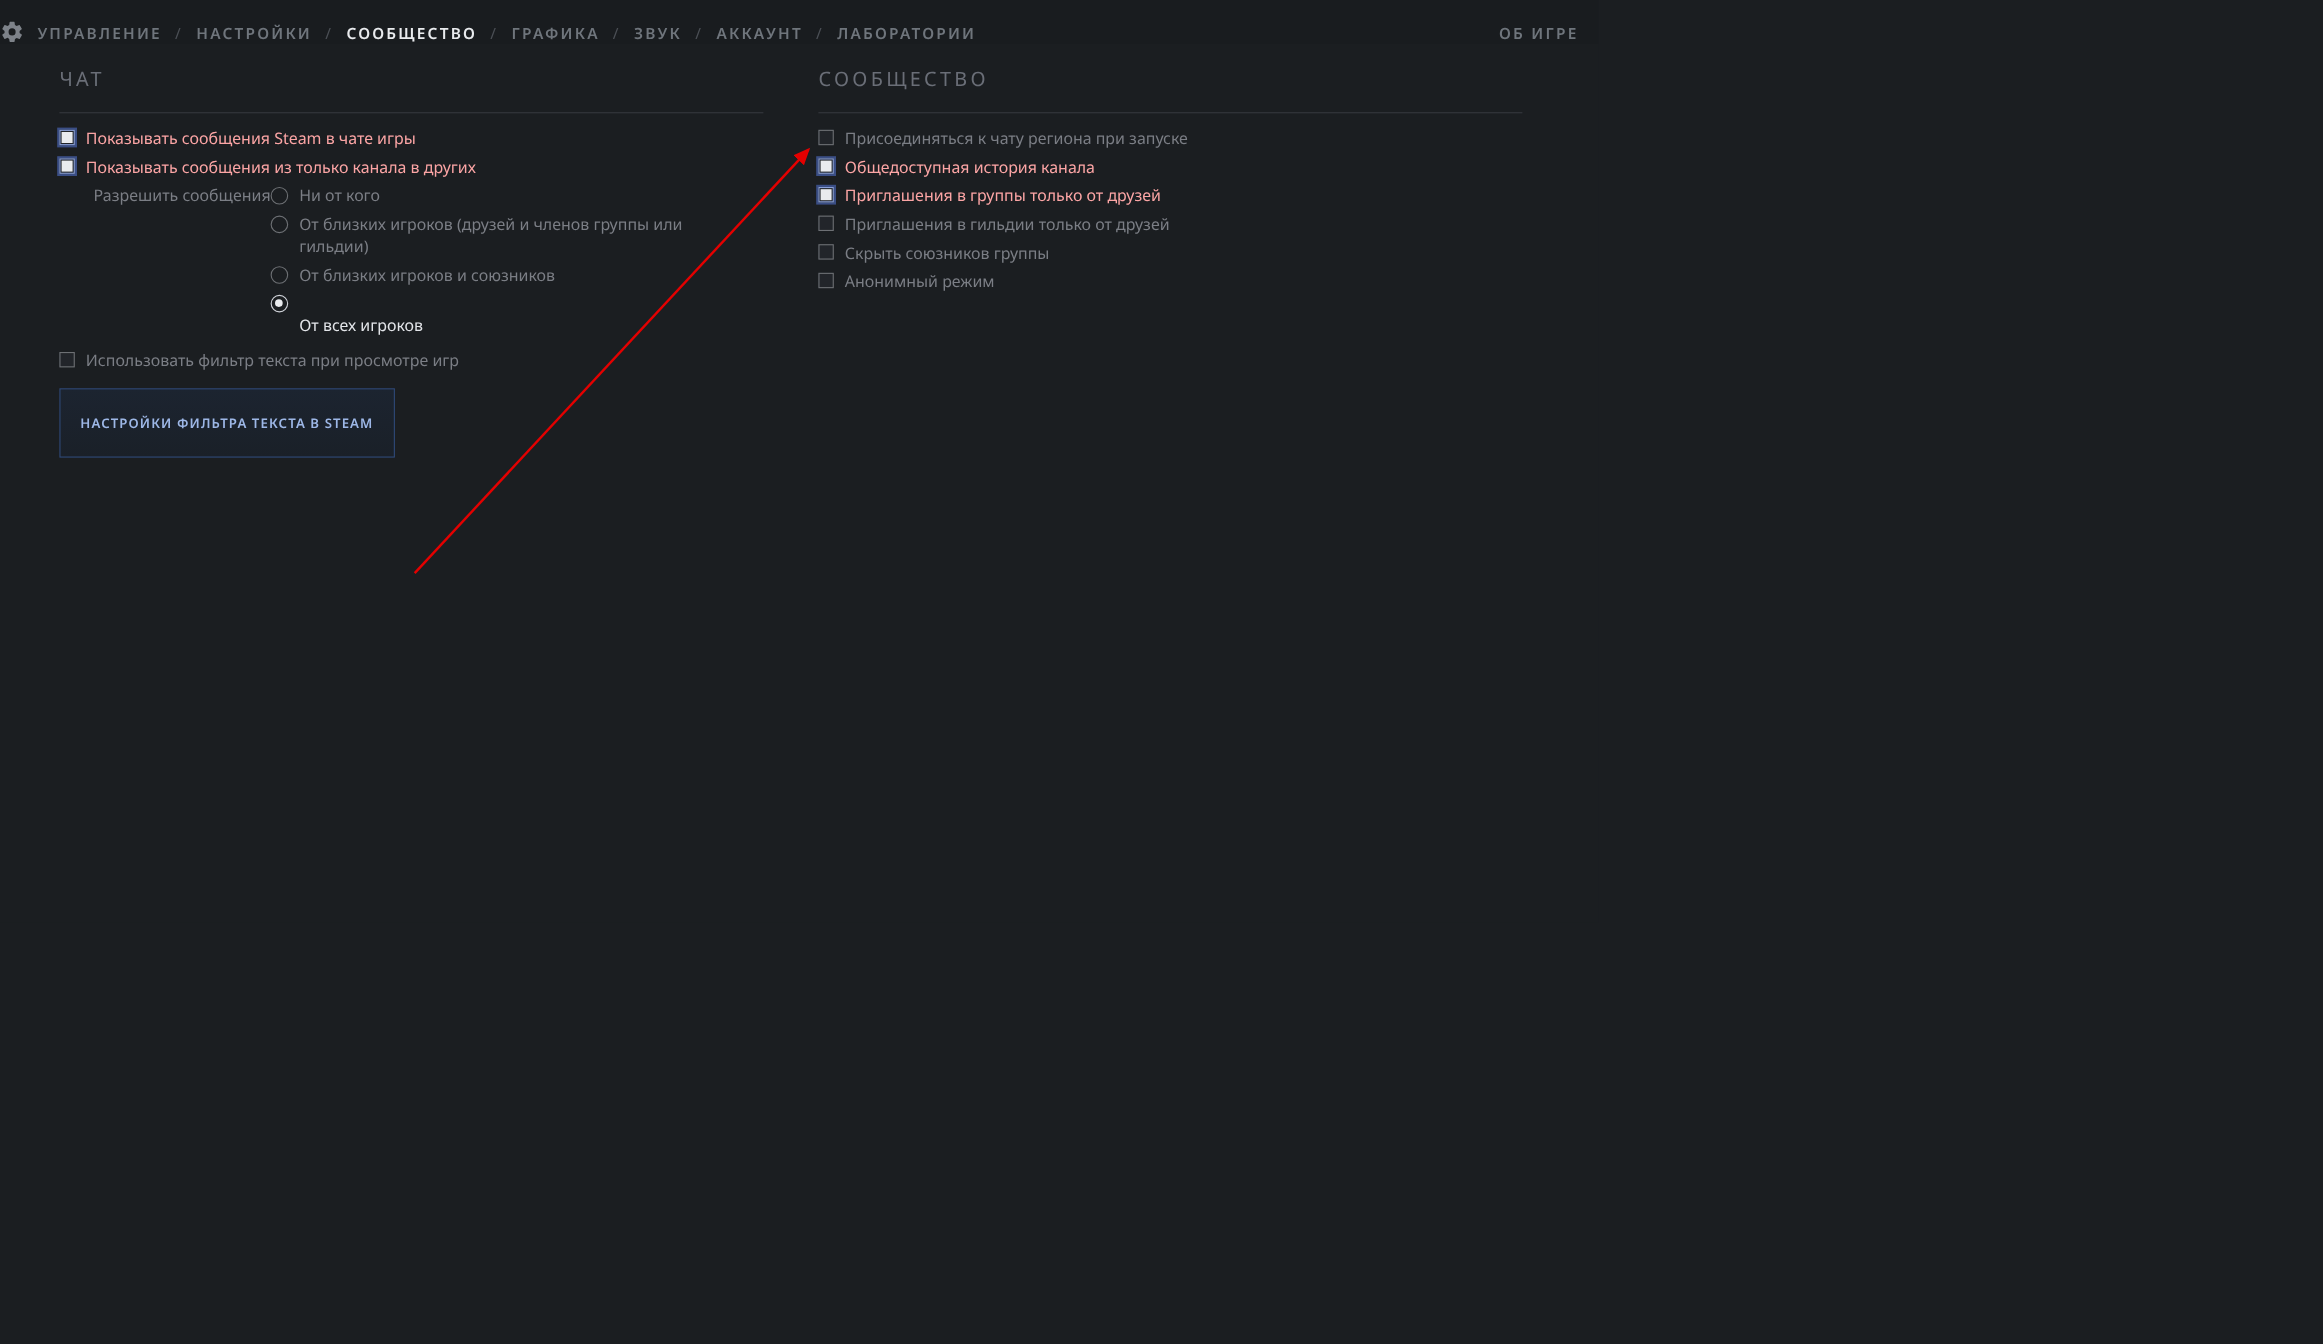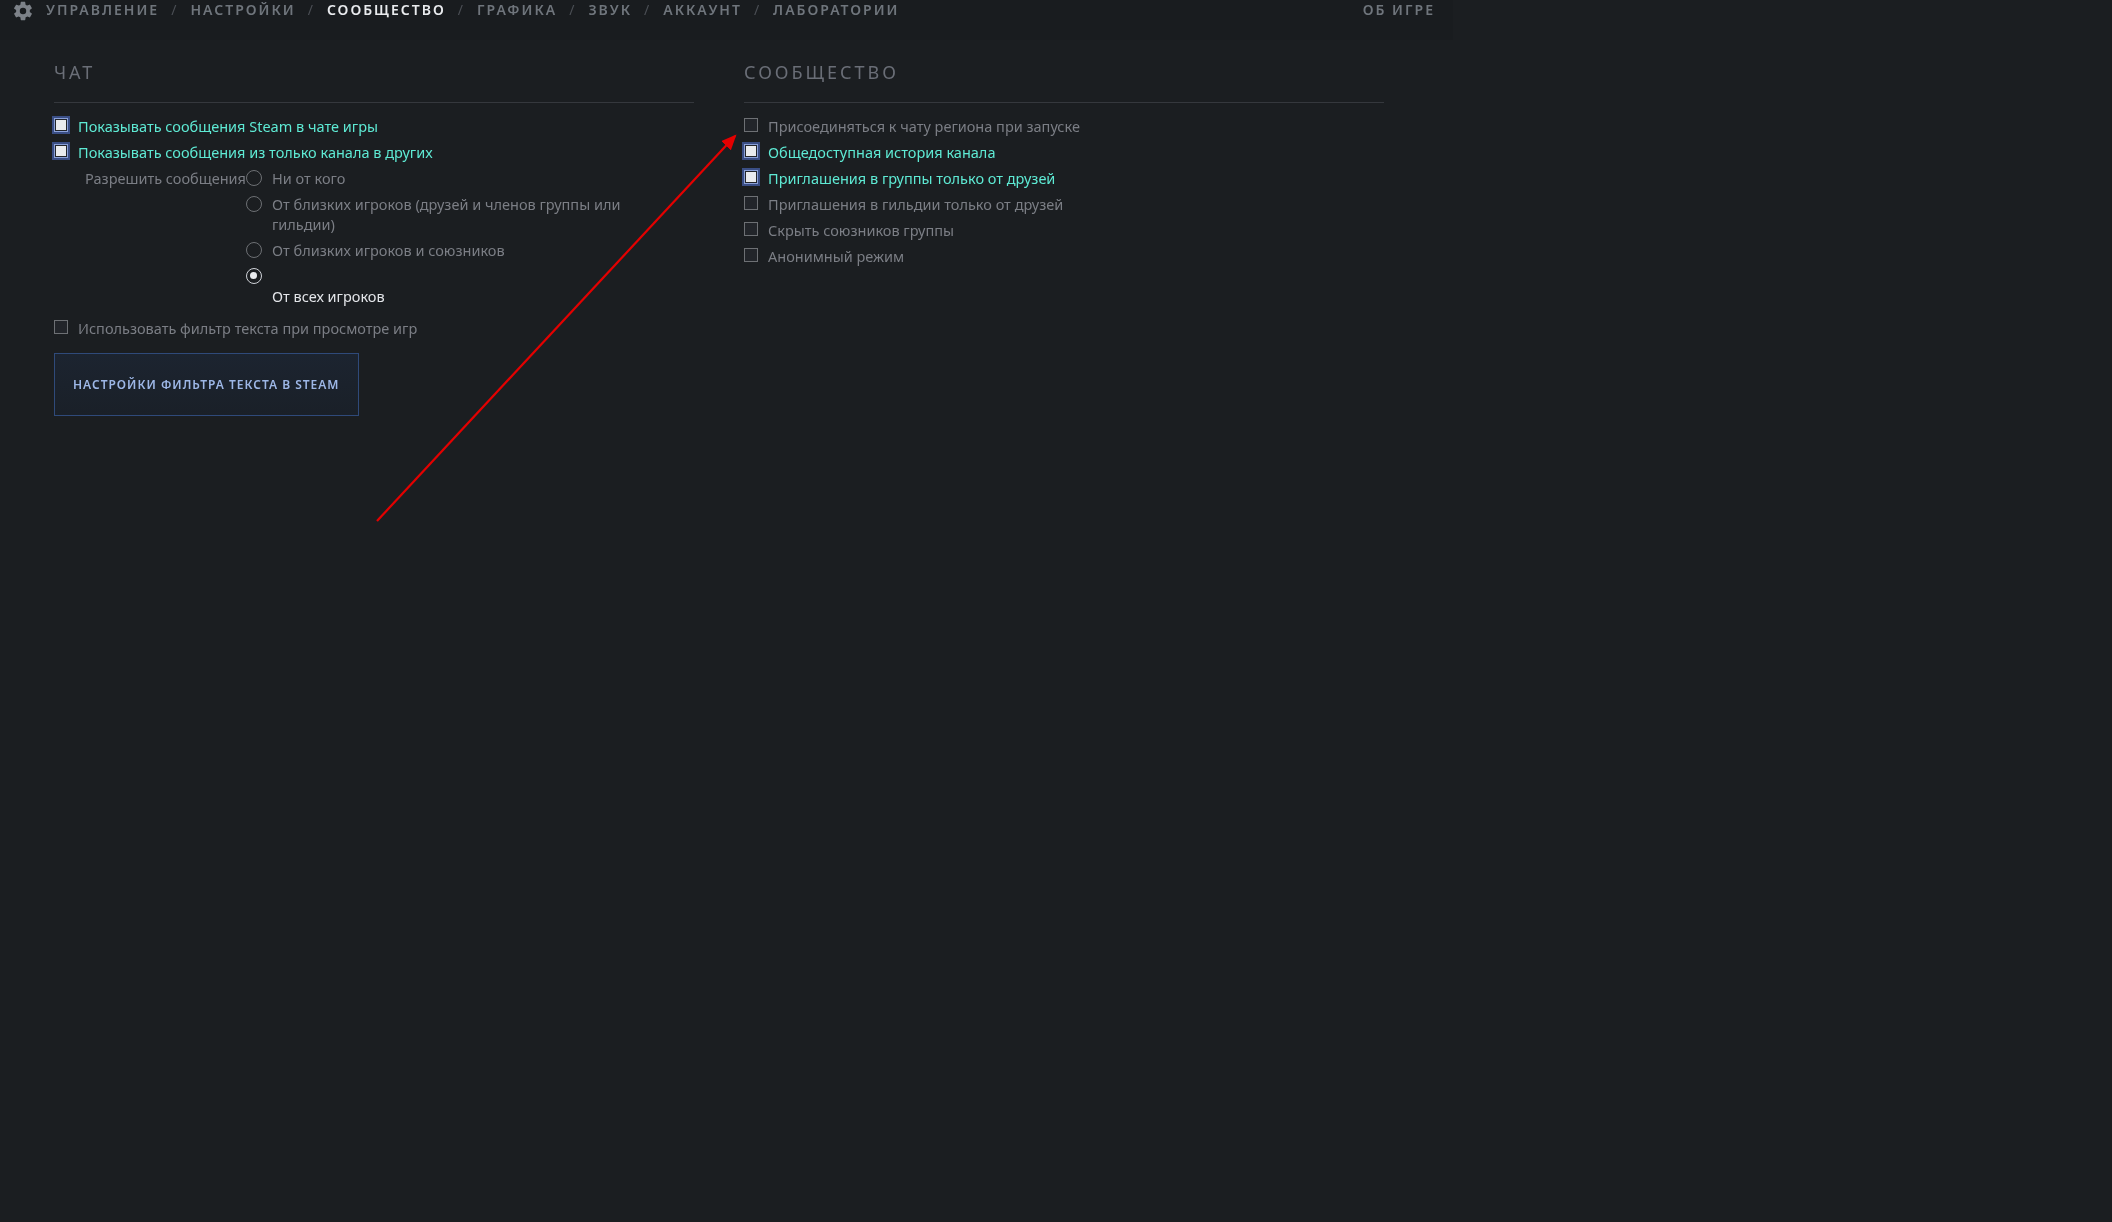--- a/index.html
+++ b/index.html
@@ -8,23 +8,22 @@
     width: 1453px;
     height: 839px;
     background: #1b1e21;
     font-family: "Segoe UI", "Noto Sans", Arial, sans-serif;
     color: #c3c6cb;
     overflow: hidden;
     font-weight: 400;
   }
   .topbar {
     display: flex;
-    align-items: flex-start;
+    align-items: flex-end;
     height: 40px;
-    padding-left: 12px;
     background: #191c1f;
     font-size: 14px;
     letter-spacing: 2px;
   }
   .gear-icon svg {
     display: block;
     margin-right: 12px;
   }
   .tabs {
     display: flex;
@@ -98,21 +97,21 @@
     content: "";
     position: absolute;
     left: 1px; top: 1px;
     width: 10px; height: 10px;
     background: #e9ebee;
   }
   .checkbox.glow {
     box-shadow: 0 0 0 2px rgba(80,110,200,0.6);
     border-color: #8aa0d8;
   }
-  .opt-label { color: #5eead4; }
+  .opt-label { color: #fca5a5; }
   .opt-label.dim { color: #7b7e85; }
 
   .radio-group {
     margin-left: 0;
   }
   .radio-caption {
     color: #7b7e85;
     font-size: 14.5px;
     width: 192px;
     padding-top: 3px;

